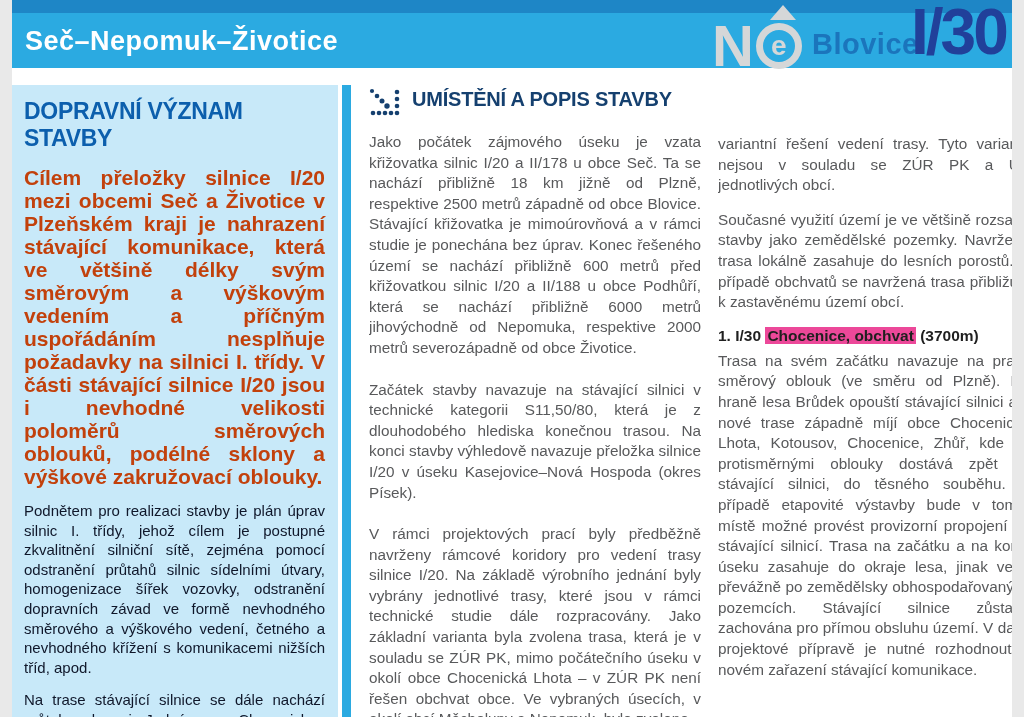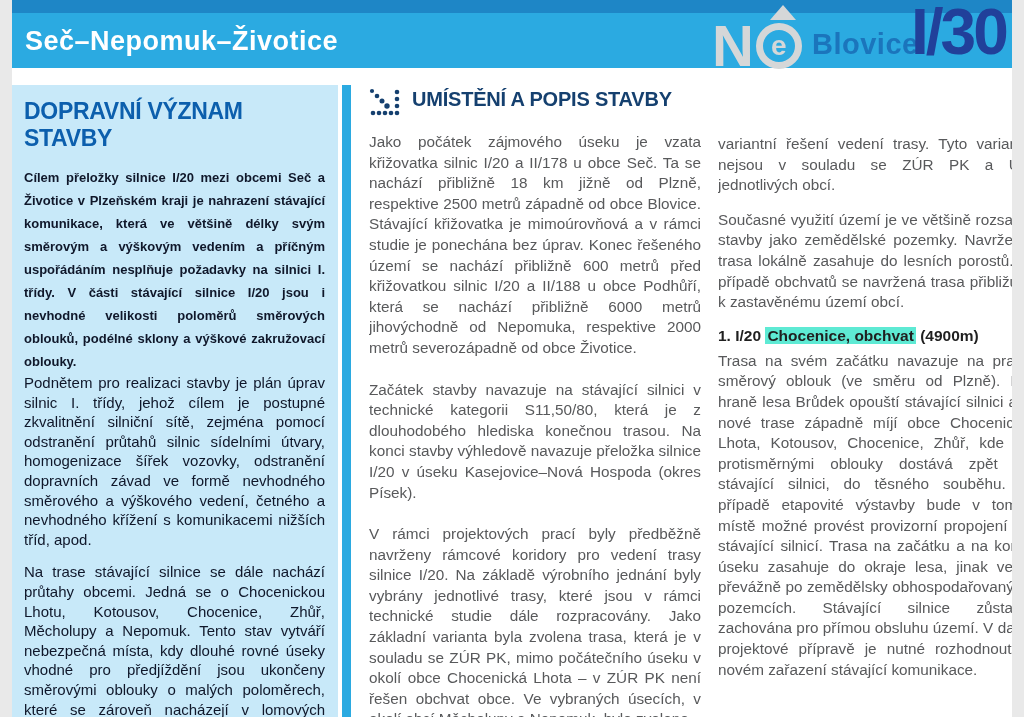--- a/index.html
+++ b/index.html
@@ -36,41 +36,41 @@
     position:absolute; left:899px; top:0px; z-index:2;
     font-size:64px; line-height:64px; font-weight:bold; color:#21409a; letter-spacing:-3px;
   }
   
   .left-box {
     position:absolute; left:0; top:85px; width:326px; height:632px;
     background:#c8e9f9; padding:10px 13px 0 12px;
   }
   .left-heading { font-size:23px; font-weight:bold; color:#0c5fad; margin:3px 0 14px; letter-spacing:-0.3px; }
   .lead-para {
-    font-size:13px; line-height:23px; font-weight:bold; color:#0f172a;
-    text-align:justify; 
+    font-size:21px; line-height:23px; font-weight:bold; color:#c2410c;
+    text-align:justify; margin-bottom:13px;
   }
   .left-para {
     font-size:15px; line-height:19.6px; color:#0f172a;
     text-align:justify; margin-bottom:13px;
   }
   .divider { position:absolute; left:330px; top:85px; width:9px; height:632px; background:#2baae1; }
   
   .mid-col { position:absolute; left:357px; top:88px; width:332px; height:629px; overflow:hidden; }
   .mid-heading-row { display:flex; margin-bottom:16px; }
   .mid-heading { font-size:20px; font-weight:bold; color:#15406f; margin-left:11px; letter-spacing:-0.2px; }
   .body-para {
     font-size:15.3px; line-height:20.6px; color:#58595b;
     text-align:justify; margin-bottom:21px;
   }
   .right-col { position:absolute; left:706px; top:134px; width:312px; height:583px; overflow:hidden; }
   .right-col .body-para { margin-bottom:14px; }
   .gap-top { margin-top:6px; }
   .section-heading { font-size:15.5px; font-weight:bold; color:#1f1f1f; margin:12px 0 3px; }
-  .hl { background:#5eead4; padding:0 2px; }
+  .hl { background:#ec4899; padding:0 2px; }
   .dot-icon { flex:0 0 auto; }
 </style>
 </head>
 <body>
 
 <div class="page">
 
   <div class="topstrip"></div>
   <div class="headbar"></div>
   <div class="page-title">Seč–Nepomuk–Životice</div>
@@ -114,17 +114,17 @@
       <h2 class="mid-heading">UMÍSTĚNÍ A POPIS STAVBY</h2>
     </div>
     <p class="body-para">Jako počátek zájmového úseku je vzata křižovatka silnic I/20 a II/178 u obce Seč. Ta se nachází přibližně 18 km jižně od Plzně, respektive 2500 metrů západně od obce Blovice. Stávající křižovatka je mimoúrovňová a v rámci studie je ponechána bez úprav. Konec řešeného území se nachází přibližně 600 metrů před křižovatkou silnic I/20 a II/188 u obce Podhůří, která se nachází přibližně 6000 metrů jihovýchodně od Nepomuka, respektive 2000 metrů severozápadně od obce Životice.</p>
     <p class="body-para">Začátek stavby navazuje na stávající silnici v technické kategorii S11,50/80, která je z dlouhodobého hlediska konečnou trasou. Na konci stavby výhledově navazuje přeložka silnice I/20 v úseku Kasejovice–Nová Hospoda (okres Písek).</p>
     <p class="body-para">V rámci projektových prací byly předběžně navrženy rámcové koridory pro vedení trasy silnice I/20. Na základě výrobního jednání byly vybrány jednotlivé trasy, které jsou v rámci technické studie dále rozpracovány. Jako základní varianta byla zvolena trasa, která je v souladu se ZÚR PK, mimo počátečního úseku v okolí obce Chocenická Lhota – v ZÚR PK není řešen obchvat obce. Ve vybraných úsecích, v okolí obcí Měcholupy a Nepomuk, bylo zvoleno</p>
   </section>
 
   <section class="right-col">
     <p class="body-para">variantní řešení vedení trasy. Tyto varianty nejsou v souladu se ZÚR PK a ÚP jednotlivých obcí.</p>
     <p class="body-para">Současné využití území je ve většině rozsahu stavby jako zemědělské pozemky. Navržená trasa lokálně zasahuje do lesních porostů. V případě obchvatů se navržená trasa přibližuje k zastavěnému území obcí.</p>
-    <h3 class="section-heading"><span>1. I/20 </span><span class="hl">Chocenice, obchvat</span><span> (4900m)</span></h3>
+    <h3 class="section-heading"><span>1. I/30 </span><span class="hl">Chocenice, obchvat</span><span> (3700m)</span></h3>
     <p class="body-para gap-top">Trasa na svém začátku navazuje na pravý směrový oblouk (ve směru od Plzně). Na hraně lesa Brůdek opouští stávající silnici a v nové trase západně míjí obce Chocenická Lhota, Kotousov, Chocenice, Zhůř, kde se protisměrnými oblouky dostává zpět ke stávající silnici, do těsného souběhu. V případě etapovité výstavby bude v tomto místě možné provést provizorní propojení se stávající silnicí. Trasa na začátku a na konci úseku zasahuje do okraje lesa, jinak vede převážně po zemědělsky obhospodařovaných pozemcích. Stávající silnice zůstane zachována pro přímou obsluhu území. V další projektové přípravě je nutné rozhodnout o novém zařazení stávající komunikace.</p>
   </section>
 
 </div>
 
 </body></html>

